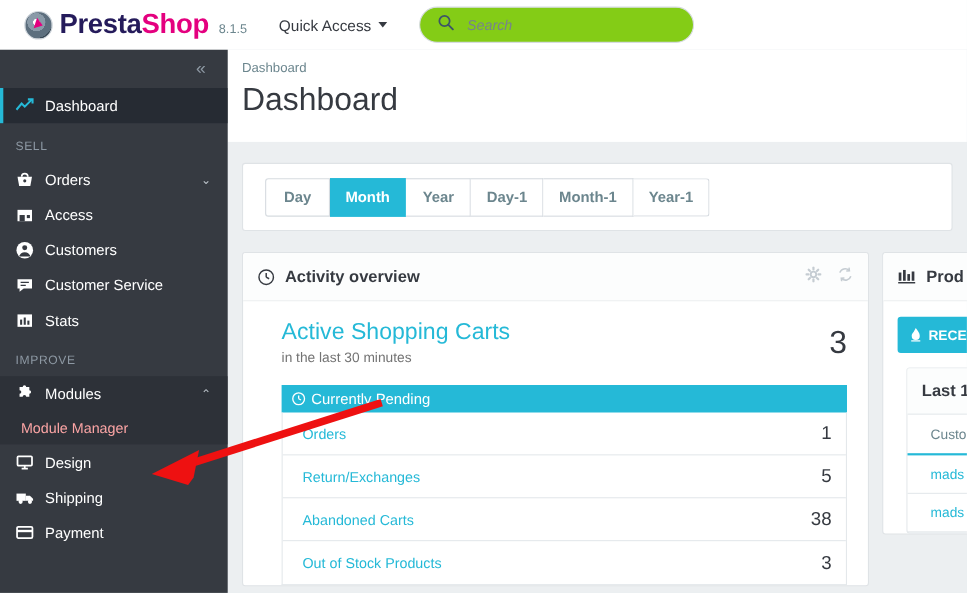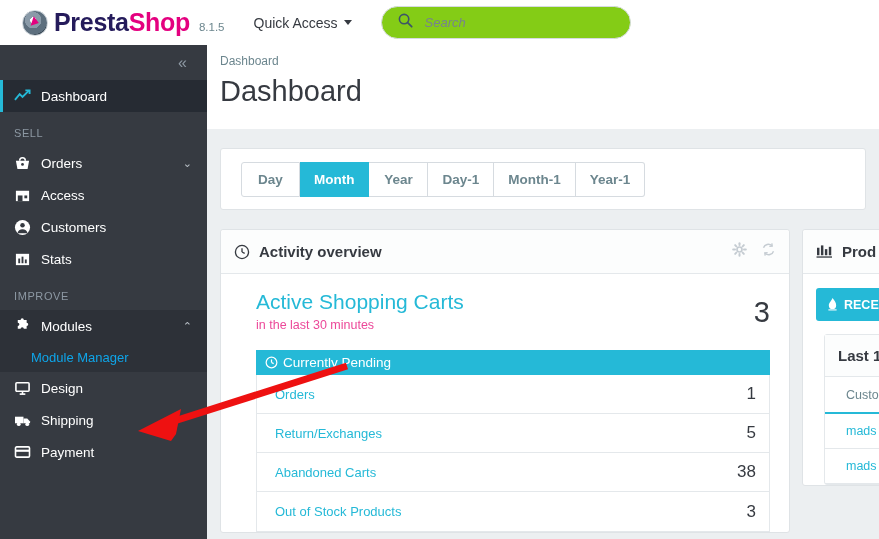--- a/index.html
+++ b/index.html
@@ -100,21 +100,21 @@
   .nav-label { margin-left: 3px; }
   .nav-arrow { position: absolute; right: 15px; color: #b9c0c7; font-size: 11px; }
 
   .nav-section {
     color: #8d98a3; font-size: 11px; font-weight: normal;
     letter-spacing: 0.6px; padding: 15px 0 8px 14px;
   }
   .sub-wrap { background: #2d3138; }
   .sub-item {
     height: 30px; display: flex; align-items: center;
-    padding-left: 31px; color: #0ea5e9; font-size: 13px; cursor: pointer;
+    padding-left: 19px; color: #fca5a5; font-size: 13px; cursor: pointer;
   }
 
   
   .main {
     position: absolute; top: 45px; left: 207px;
     width: 672px; height: 494px;
     background: #eceff1; overflow: hidden;
   }
   .page-head { background: #fff; padding: 9px 0 0 13px; height: 84px; }
   .breadcrumb { font-size: 12px; color: #6c868e; }
@@ -145,21 +145,21 @@
     height: 44px; display: flex; align-items: center;
     padding: 0 13px; border-bottom: 1px solid #e4e8eb;
     background: #fcfdfd; border-radius: 3px 3px 0 0;
   }
   .panel-head .ph-ic { color: #363a41; margin-right: 9px; display: flex; }
   .panel-title { font-size: 15px; font-weight: bold; color: #363a41; }
   .ph-actions { margin-left: auto; display: flex; gap: 14px; color: #c5ccd2; }
 
   .panel-body { padding: 16px 19px 0 35px; }
   .act-title { font-size: 21px; color: #25b9d7; font-weight: normal; }
-  .act-sub { font-size: 12.5px; color: #ec4899; margin-top: 4px; }
+  .act-sub { font-size: 12.5px; color: #737373; margin-top: 4px; }
   .act-count {
     position: absolute; right: 19px; top: 66px;
     font-size: 29px; color: #363a41;
   }
   .pending-bar {
     margin-top: 18px; height: 25px; background: #25b9d7; color: #fff;
     display: flex; align-items: center; padding-left: 9px;
     font-size: 13.5px;
   }
   .pending-bar .pb-ic { margin-right: 5px; display: flex; }
@@ -277,20 +277,30 @@
       <span class="ic">
         <svg width="17" height="17" viewBox="0 0 18 18">
             <circle cx="9" cy="9" r="8" fill="#fff"></circle>
             <circle cx="9" cy="6.6" r="2.4" fill="#363a41"></circle>
             <path d="M3.6 15 a5.6 5.6 0 0 1 10.8 0 Z" fill="#363a41"></path>
           </svg>
       </span>
       <span class="nav-label">Customers</span>
     </div>
 
+    <div class="nav-item">
+      <span class="ic">
+        <svg width="17" height="16" viewBox="0 0 18 17">
+            <path d="M2 3 h14 v9 H8 l-4 3 v-3 H2 Z" fill="#fff"></path>
+            <line x1="5" y1="6" x2="13" y2="6" stroke="#363a41" stroke-width="1.3"></line>
+            <line x1="5" y1="9" x2="10" y2="9" stroke="#363a41" stroke-width="1.3"></line>
+          </svg>
+      </span>
+      <span class="nav-label">Customer Service</span>
+    </div>
 
     <div class="nav-item">
       <span class="ic">
         <svg width="17" height="16" viewBox="0 0 18 17">
             <rect x="2" y="3" width="14" height="12" fill="#fff"></rect>
             <rect x="4.5" y="8" width="2" height="5" fill="#363a41"></rect>
             <rect x="8" y="6" width="2" height="7" fill="#363a41"></rect>
             <rect x="11.5" y="9" width="2" height="4" fill="#363a41"></rect>
           </svg>
       </span>

